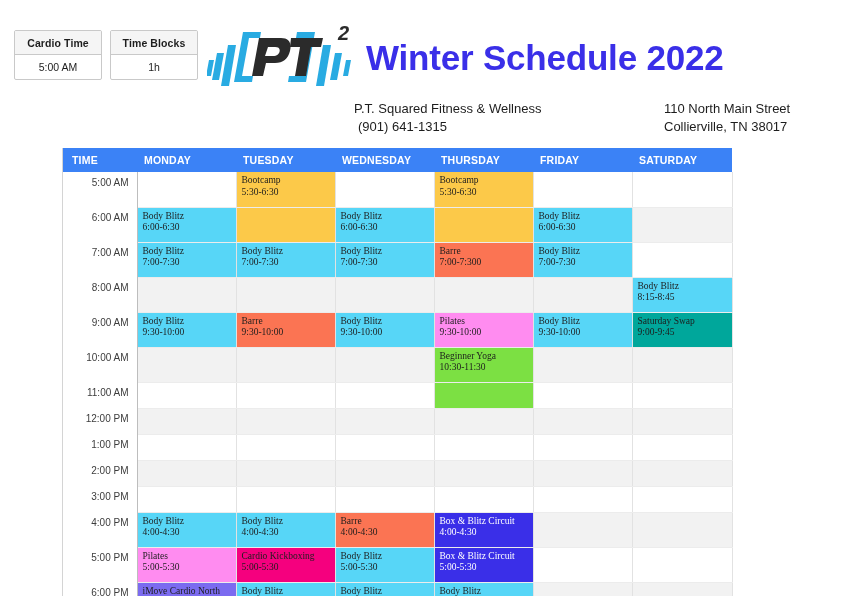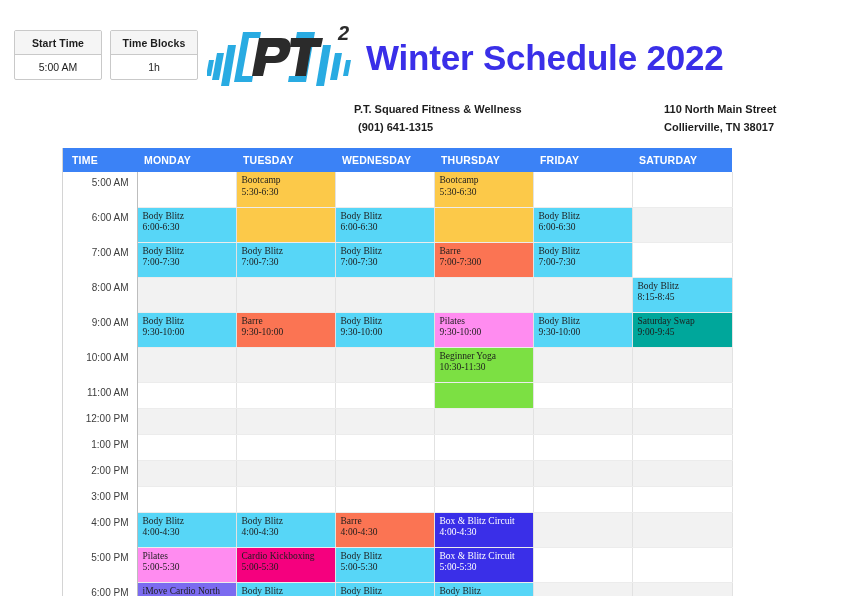--- a/index.html
+++ b/index.html
@@ -73,22 +73,22 @@
   
   .contact {
     position: absolute;
     top: 100px;
     left: 0;
     width: 850px;
     height: 40px;
   }
   .contact .col {
     position: absolute;
-    font-size: 11px;
-    font-weight: bold;
+    font-size: 13px;
+    font-weight: normal;
     color: #1d1d1d;
     line-height: 18px;
   }
   .contact .left  { left: 354px; text-align: left; }
   .contact .left .l2 { padding-left: 4px; }
   .contact .right { left: 664px; text-align: left; }
 
   
   .sched {
     position: absolute;
@@ -158,21 +158,21 @@
   .ev .tm { display: block; }
   .ev.cont { padding-top: 0; }
 
   td.evcell { border-bottom: none; font-family: Liberation Serif, serif; }
 </style>
 </head>
 <body>
 
 <div class="controls">
   <div class="ctrl-box">
-    <div class="ctrl-head">Start Time</div>
+    <div class="ctrl-head">Cardio Time</div>
     <div class="ctrl-val">5:00 AM</div>
   </div>
   <div class="ctrl-box">
     <div class="ctrl-head">Time Blocks</div>
     <div class="ctrl-val">1h</div>
   </div>
 </div>
 
 <div class="logo">
   <svg viewBox="0 0 152 70" width="152" height="70" aria-hidden="true">

